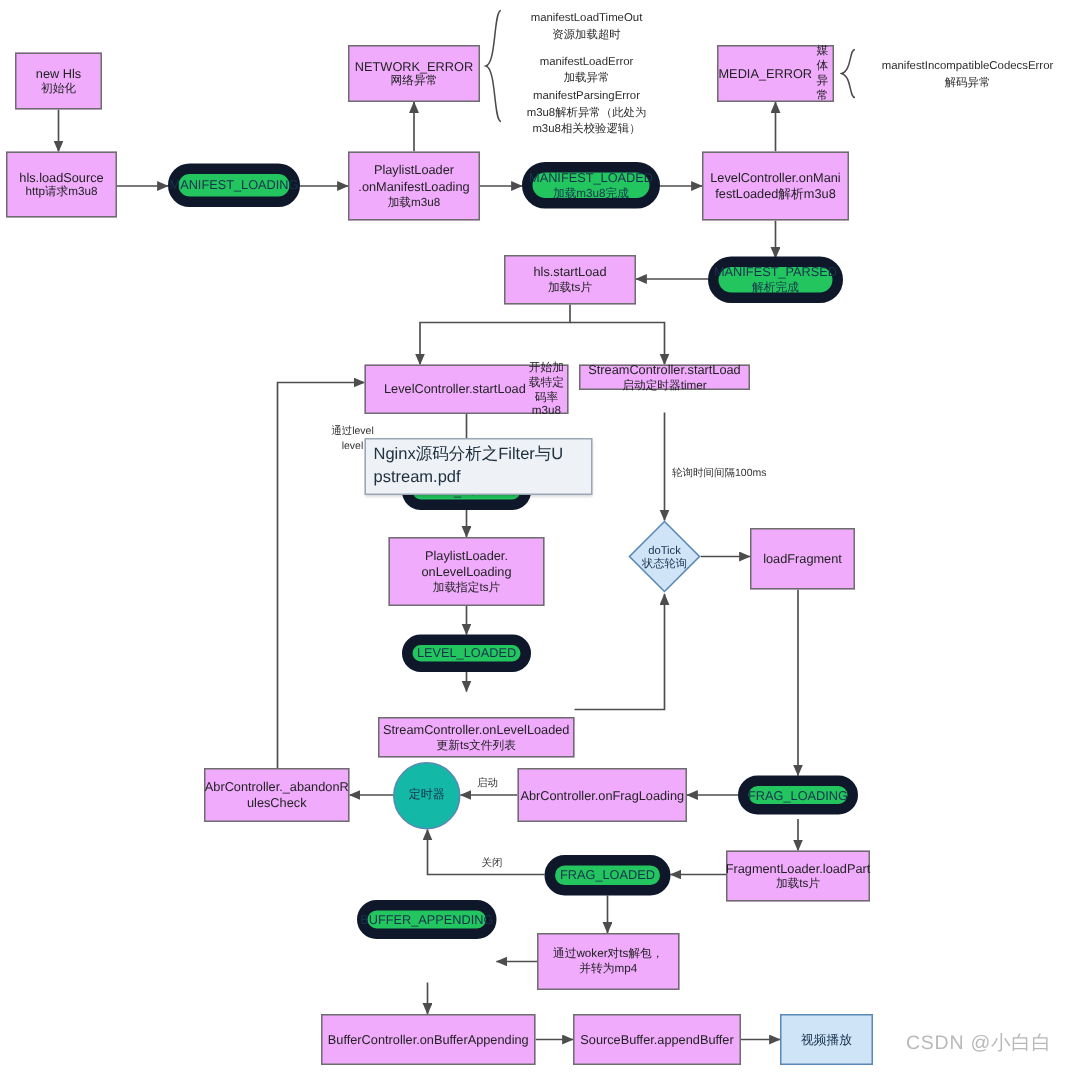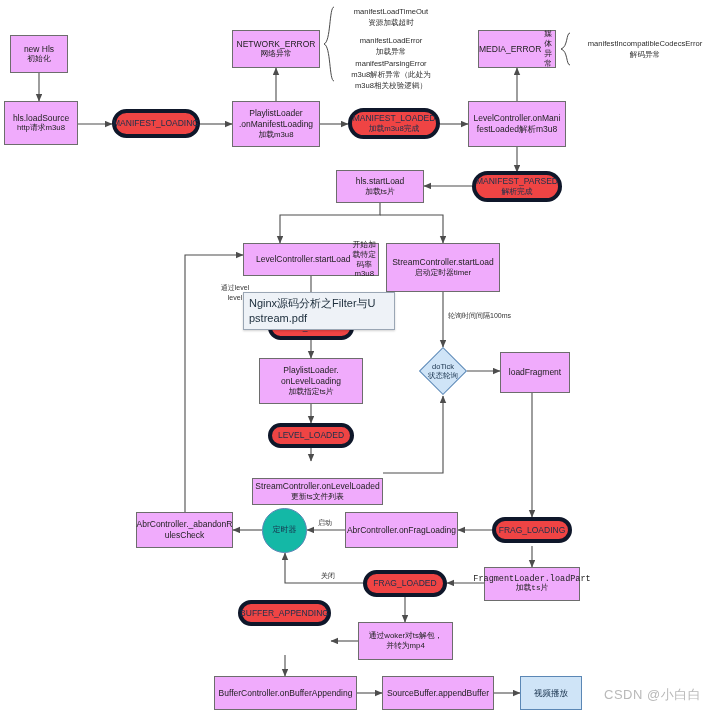--- a/index.html
+++ b/index.html
@@ -4,21 +4,21 @@
 <style>
   html,body{margin:0;padding:0;background:#ffffff;}
   body{width:720px;height:715px;position:relative;overflow:hidden;
        font-family:"Liberation Sans","DejaVu Sans",sans-serif;color:#1a1a1a;}
   #canvas{position:absolute;left:0;top:0;width:720px;height:715px;}
   svg.edges{position:absolute;left:0;top:0;width:720px;height:715px;pointer-events:none;}
 
   .node{position:absolute;box-sizing:border-box;display:flex;align-items:center;
         justify-content:center;text-align:center;line-height:1.28;}
   .rect{background:#f0abfc;border:1px solid #6d6d6d;font-size:8.5px;color:#222;}
-  .stadium{background:#ef4444;border:4px solid #0f172a;border-radius:999px;
+  .stadium{background:#22c55e;border:7px solid #0f172a;border-radius:999px;
            font-size:8.5px;color:#18324d;}
   .diamond{background:#cfe4f7;border:1px solid #5b87b5;font-size:7.5px;color:#18324d;
            transform:rotate(45deg);}
   .diamond > span{transform:rotate(-45deg);display:block;line-height:1.2;}
   .circle{background:#14b8a6;border:1px solid #5b87b5;border-radius:50%;
           font-size:8px;color:#18324d;}
   .fillbox{background:#cfe4f7;border:1px solid #5b87b5;font-size:8.5px;color:#18324d;}
   .node .l2{font-size:7.8px;}
 
   .note{position:absolute;font-size:7.6px;line-height:1.5;color:#2b2b2b;text-align:center;}
@@ -156,21 +156,21 @@
   <div class="node rect" style="left:336px;top:170px;width:88px;height:33px;flex-direction:column;">
     <span class="hidden-span">hls.startLoad</span>
     <span class="hidden-span l2">加载ts片</span>
   </div>
 
   <div class="node rect" style="left:243px;top:243px;width:136px;height:33px;padding-left:12px;">
     <span class="hidden-span">LevelController.startLoad</span>
     <span class="hidden-span l2">开始加载特定码率m3u8</span>
   </div>
 
-  <div class="node rect" style="left:386px;top:243px;width:114px;height:49px;flex-direction:column;">
+  <div class="node rect" style="left:386px;top:243px;width:114px;height:17px;flex-direction:column;">
     <span class="hidden-span">StreamController.startLoad</span>
     <span class="hidden-span l2">启动定时器timer</span>
   </div>
 
   <div class="node stadium" style="left:268px;top:315px;width:86px;height:25px;">
     <span>LEVEL_LOADING</span>
   </div>
 
   <div class="node rect" style="left:259px;top:358px;width:104px;height:46px;flex-direction:column;">
     <span class="hidden-span">PlaylistLoader.</span>
@@ -209,21 +209,21 @@
   </div>
 
   <div class="node stadium" style="left:492px;top:517px;width:80px;height:26px;">
     <span>FRAG_LOADING</span>
   </div>
 
   <div class="node stadium" style="left:363px;top:570px;width:84px;height:27px;">
     <span>FRAG_LOADED</span>
   </div>
 
-  <div class="node rect" style="left:484px;top:567px;width:96px;height:34px;flex-direction:column;font-family:Liberation Mono, monospace;">
+  <div class="node rect" style="left:484px;top:567px;width:96px;height:34px;flex-direction:column;">
     <span class="hidden-span">FragmentLoader.loadPart</span>
     <span class="hidden-span l2">加载ts片</span>
   </div>
 
   <div class="node rect" style="left:358px;top:622px;width:95px;height:38px;flex-direction:column;">
     <span class="hidden-span l2">通过woker对ts解包，</span>
     <span class="hidden-span l2">并转为mp4</span>
   </div>
 
   <div class="node stadium" style="left:238px;top:600px;width:93px;height:26px;">

